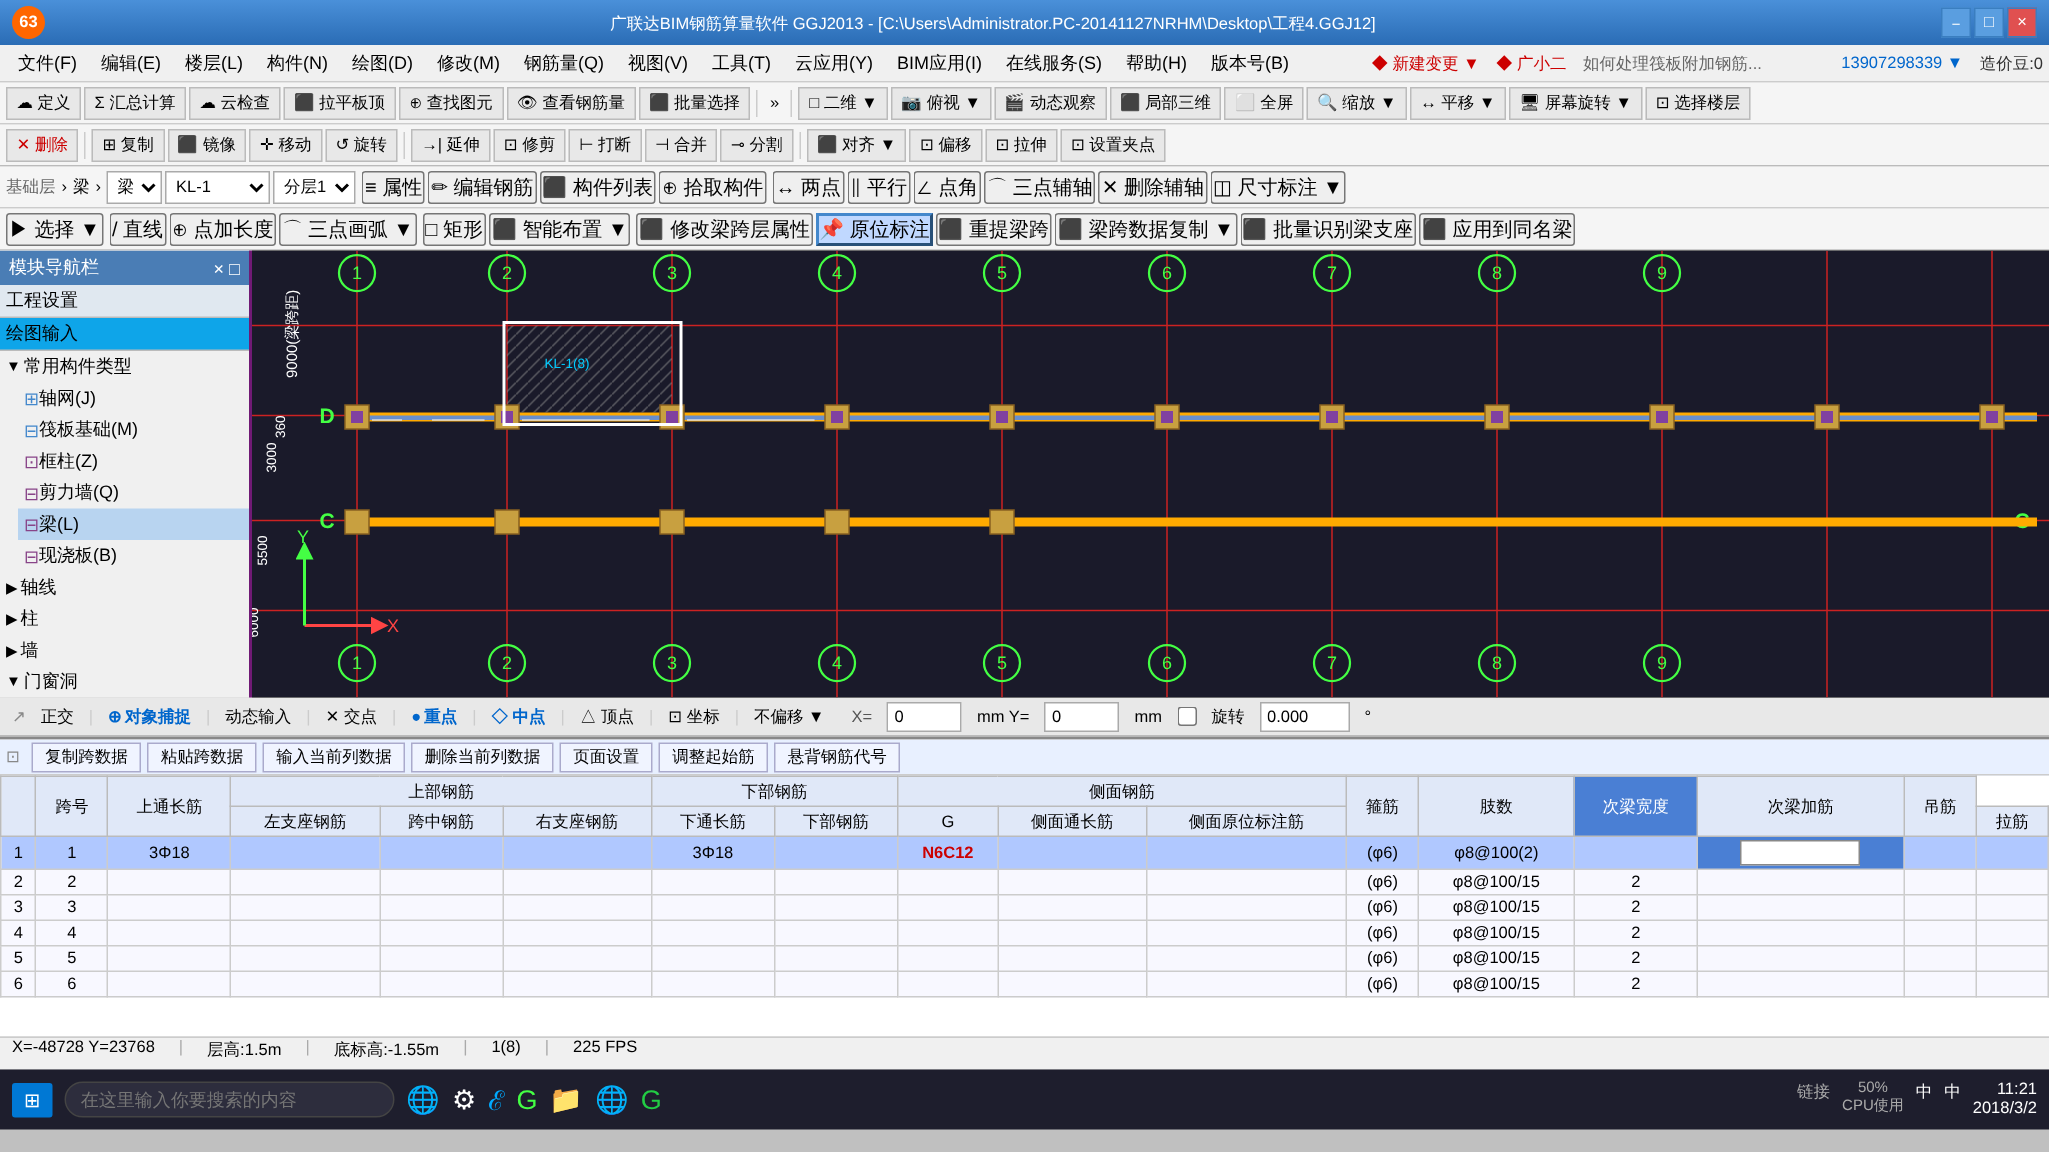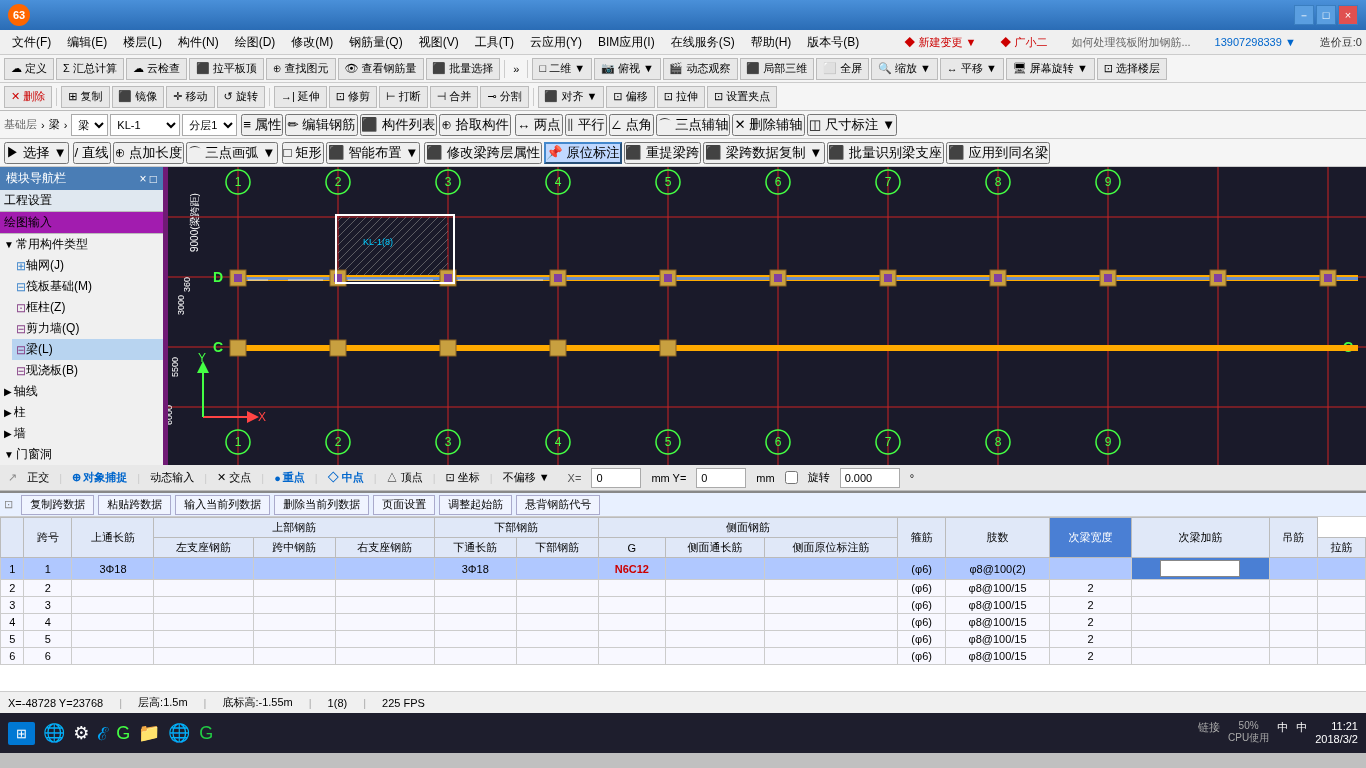--- a/index.html
+++ b/index.html
@@ -44,21 +44,21 @@
       align-items: center;
       padding: 0 4px;
       border-bottom: 1px solid #ccc;
       font-size: 12px;
     }
     #menubar .menu-item {
       padding: 2px 8px;
       cursor: pointer;
       white-space: nowrap;
     }
-    #menubar .right-info { margin-left: auto; display: flex; align-items: center; gap: 24px; font-size: 11px; color: #333; }
+    #menubar .right-info { margin-left: auto; display: flex; align-items: center; gap: 11px; font-size: 11px; color: #333; }
 
     
     .toolbar {
       height: 28px;
       background: #f5f5f5;
       display: flex;
       align-items: center;
       padding: 0 4px;
       border-bottom: 1px solid #ccc;
       gap: 2px;
@@ -80,21 +80,21 @@
     
     #main-layout {
       display: flex;
       height: calc(768px - 30px - 25px - 28px - 28px - 28px - 28px);
     }
 
     
     #sidebar {
       width: 168px;
       background: #f0f0f0;
-      border-right: 5px solid #701a75;
+      border-right: 2px solid #701a75;
       overflow-y: auto;
       font-size: 12px;
     }
     #sidebar .sidebar-header {
       background: #4a7db5;
       color: white;
       padding: 3px 6px;
       font-size: 12px;
       display: flex;
       justify-content: space-between;
@@ -126,21 +126,20 @@
       display: flex;
       flex-direction: column;
     }
 
     
     #statusbar {
       height: 22px;
       background: #f0f0f0;
       border-top: 1px solid #ccc;
       display: flex;
-      align-items: center;
       padding: 0 8px;
       font-size: 11px;
       gap: 16px;
     }
 
     
     #taskbar {
       height: 40px;
       background: #1e1e2d;
       display: flex;
@@ -252,20 +251,21 @@
       text-align: center;
       white-space: nowrap;
     }
     table.data-table tr:nth-child(even) { background: #f8f8ff; }
   </style>
 </head>
 <body>
 
 <div id="titlebar">
   <div class="badge">63</div>
+  <div class="title" style="font-size:11px;">广联达BIM钢筋算量软件 GGJ2013 - [C:\Users\Administrator.PC-20141127NRHM\Desktop\工程4.GGJ12]</div>
   <div class="win-controls">
     <div class="win-btn">－</div>
     <div class="win-btn">□</div>
     <div class="win-btn close">×</div>
   </div>
 </div>
 
 <div id="menubar">
   <span class="menu-item">文件(F)</span>
   <span class="menu-item">编辑(E)</span>
@@ -278,21 +278,21 @@
   <span class="menu-item">工具(T)</span>
   <span class="menu-item">云应用(Y)</span>
   <span class="menu-item">BIM应用(I)</span>
   <span class="menu-item">在线服务(S)</span>
   <span class="menu-item">帮助(H)</span>
   <span class="menu-item">版本号(B)</span>
   <div class="right-info">
     <span style="color:#c00;cursor:pointer;">◆ 新建变更 ▼</span>
     <span style="color:#c00;cursor:pointer;">◆ 广小二</span>
     <span style="color:#666;">如何处理筏板附加钢筋...</span>
-    <span style="color:#0066cc;">13907298339 ▼</span>
+    <span style="color:#0066cc;margin-left:42px;">13907298339 ▼</span>
     <span>造价豆:0</span>
   </div>
 </div>
 
 <div class="toolbar">
   <button class="tb-btn">☁ 定义</button>
   <button class="tb-btn">Σ 汇总计算</button>
   <button class="tb-btn">☁ 云检查</button>
   <button class="tb-btn">⬛ 拉平板顶</button>
   <button class="tb-btn">⊕ 查找图元</button>
@@ -382,21 +382,21 @@
 
   <div id="sidebar">
     <div class="sidebar-header">
       <span>模块导航栏</span>
       <span style="cursor:pointer;">× □</span>
     </div>
 
     <div class="tree-item" style="background:#e0e8f0;border-bottom:1px solid #bbb;">
       <span>工程设置</span>
     </div>
-    <div class="tree-item" style="background:#a21caf;border-bottom:1px solid #bbb;">
+    <div class="tree-item" style="background:#0ea5e9;border-bottom:1px solid #bbb;">
       <span>绘图输入</span>
     </div>
 
     <div class="tree-item">
       <span class="tree-arrow">▼</span>
       <span>常用构件类型</span>
     </div>
     <div class="tree-item tree-indent">
       <span style="color:#4488cc;">⊞</span>
       <span> 轴网(J)</span>
@@ -796,20 +796,21 @@
   <span style="color:#aaa;">|</span>
   <span>底标高:-1.55m</span>
   <span style="color:#aaa;">|</span>
   <span>1(8)</span>
   <span style="color:#aaa;">|</span>
   <span>225 FPS</span>
 </div>
 
 <div id="taskbar">
   <div style="background:#0078d4;color:white;padding:4px 8px;border-radius:2px;cursor:pointer;font-size:13px;">⊞</div>
+  <input class="search-box" placeholder="在这里输入你要搜索的内容" style="">
   <div style="color:white;font-size:18px;cursor:pointer;">🌐</div>
   <div style="color:white;font-size:18px;cursor:pointer;">⚙</div>
   <div style="color:#00aaff;font-size:18px;cursor:pointer;">ℰ</div>
   <div style="color:#44ff44;font-size:18px;cursor:pointer;">G</div>
   <div style="color:#ffaa22;font-size:18px;cursor:pointer;">📁</div>
   <div style="color:#44aaff;font-size:18px;cursor:pointer;">🌐</div>
   <div style="color:#22cc44;font-size:18px;cursor:pointer;">G</div>
   <div class="sys-tray">
     <span style="color:#aaa;font-size:11px;">链接</span>
     <span style="color:#aaa;font-size:10px;text-align:center;line-height:1.2;">50%<br>CPU使用</span>

